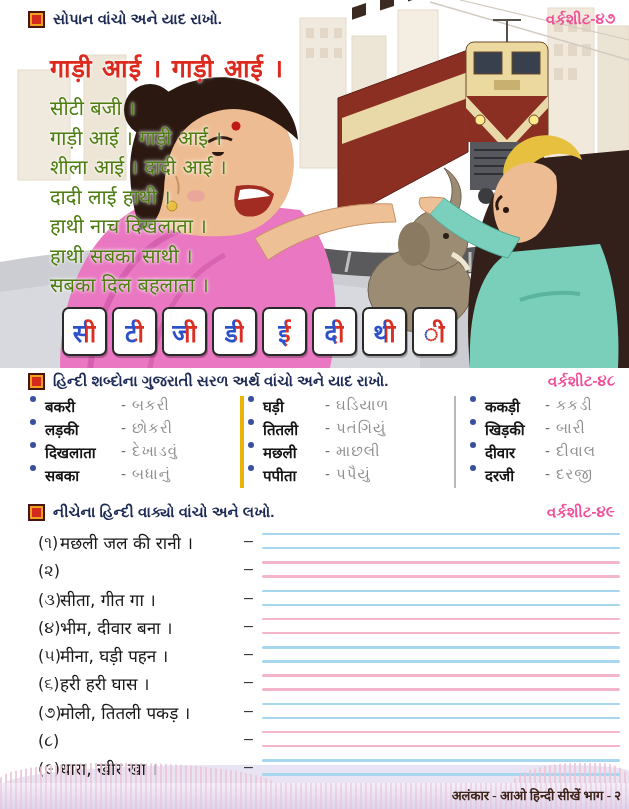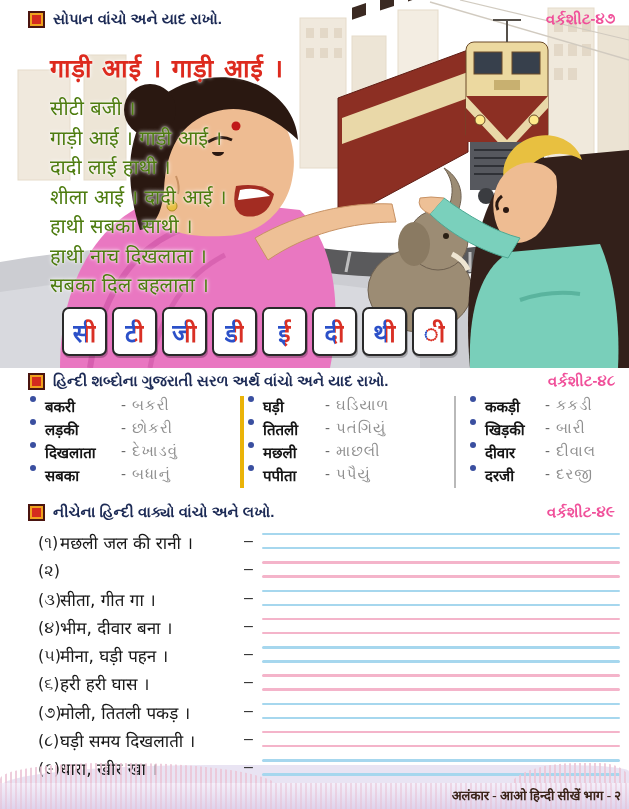--- a/index.html
+++ b/index.html
@@ -202,24 +202,24 @@
   <div class="sec-head" style="top:10px;">
     <span class="bullet-sq"></span>
     <span class="head-text">સોપાન વાંચો અને યાદ રાખો.</span>
     <span class="ws-label">વર્કશીટ-૪૭</span>
   </div>
 
   <div class="poem">
     <div class="poem-title">गाड़ी आई ।  गाड़ी आई ।</div>
     <div class="poem-line">सीटी बजी ।</div>
     <div class="poem-line">गाड़ी आई । गाड़ी आई ।</div>
+    <div class="poem-line">शीला आई । दादी आई ।</div>
     <div class="poem-line">दादी लाई हाथी ।</div>
-    <div class="poem-line">शीला आई । दादी आई ।</div>
+    <div class="poem-line">हाथी नाच दिखलाता ।</div>
     <div class="poem-line">हाथी सबका साथी ।</div>
-    <div class="poem-line">हाथी नाच दिखलाता ।</div>
     <div class="poem-line">सबका दिल बहलाता ।</div>
   </div>
 
   <div class="tiles">
     <div class="tile">
         <span>सी</span>
       </div>
     <div class="tile">
         <span>टी</span>
       </div>
@@ -394,21 +394,20 @@
       <span class="snum">(૭)</span>
       <span class="stext">मोली, तितली पकड़ ।</span>
       <span class="sdash">–</span>
       <div class="wlines wl-blue">
           <div class="wl l1"></div>
           <div class="wl l2"></div>
         </div>
     </div>
     <div class="srow">
       <span class="snum">(૮)</span>
-      <span class="stext">घड़ी समय दिखलाती ।</span>
       <span class="sdash">–</span>
       <div class="wlines wl-pink">
           <div class="wl l1"></div>
           <div class="wl l2"></div>
         </div>
     </div>
     <div class="srow">
       <span class="snum">(૯)</span>
       <span class="stext">धारा, खीर खा ।</span>
       <span class="sdash">–</span>

